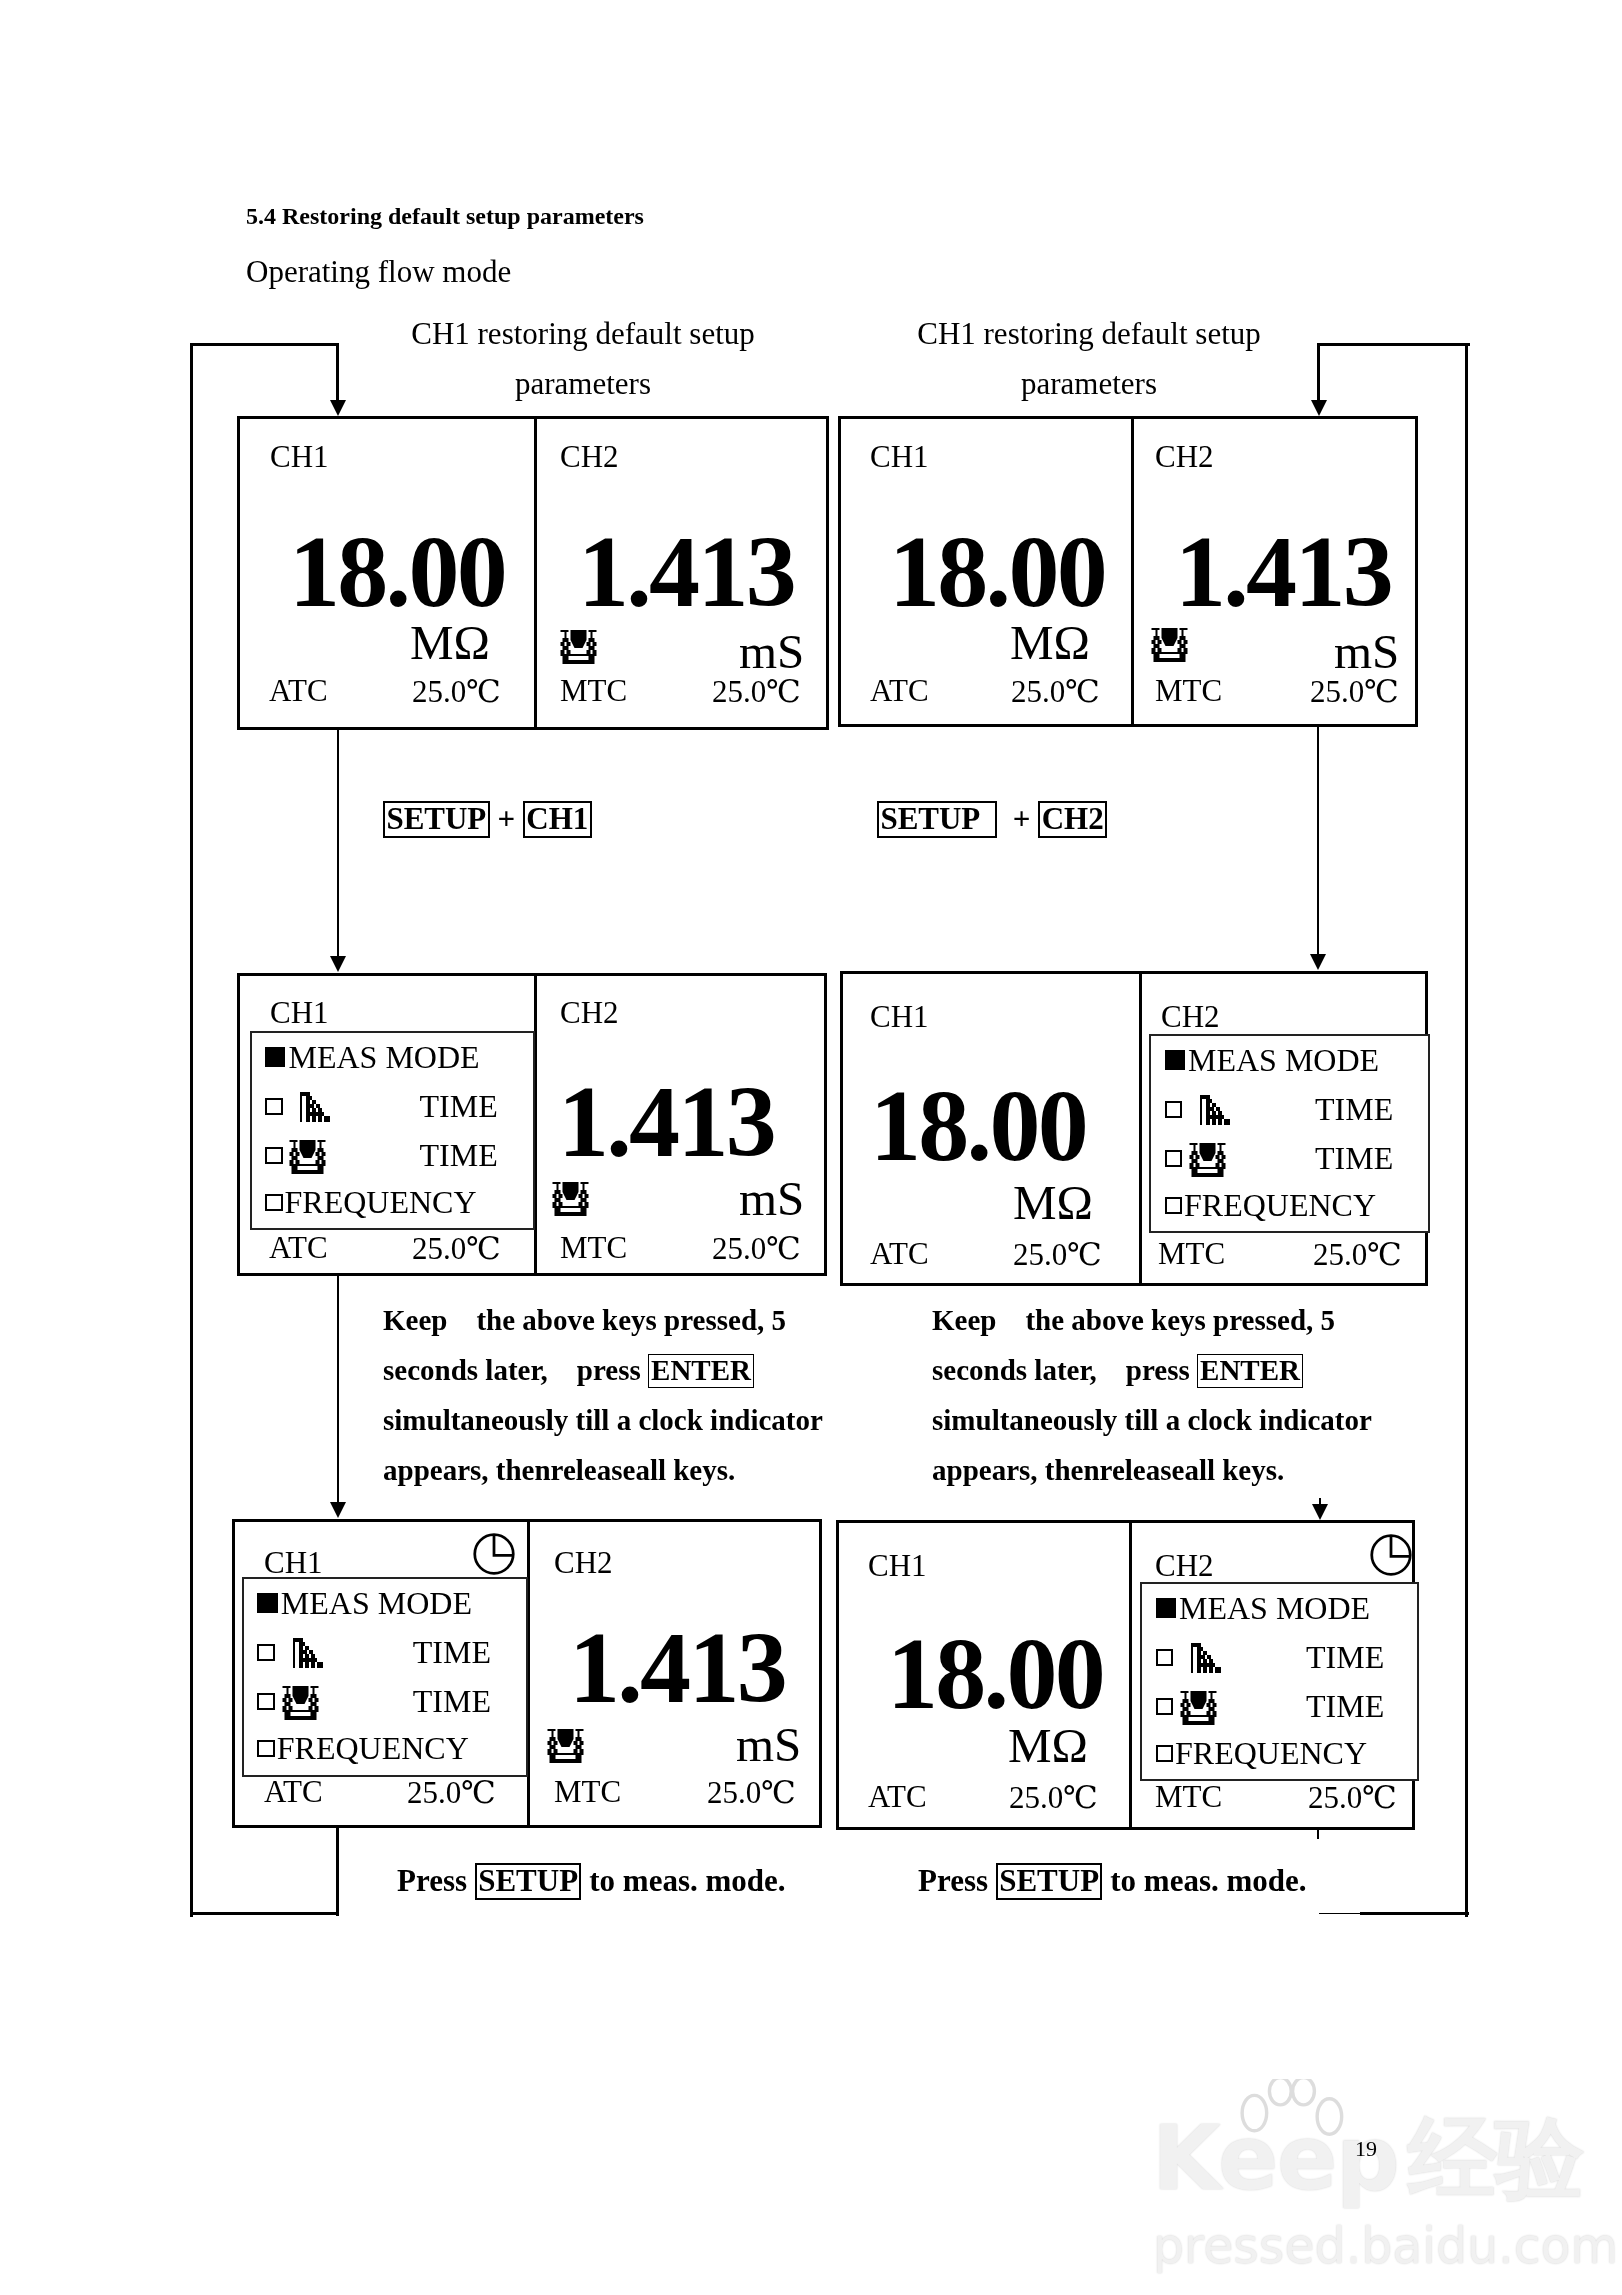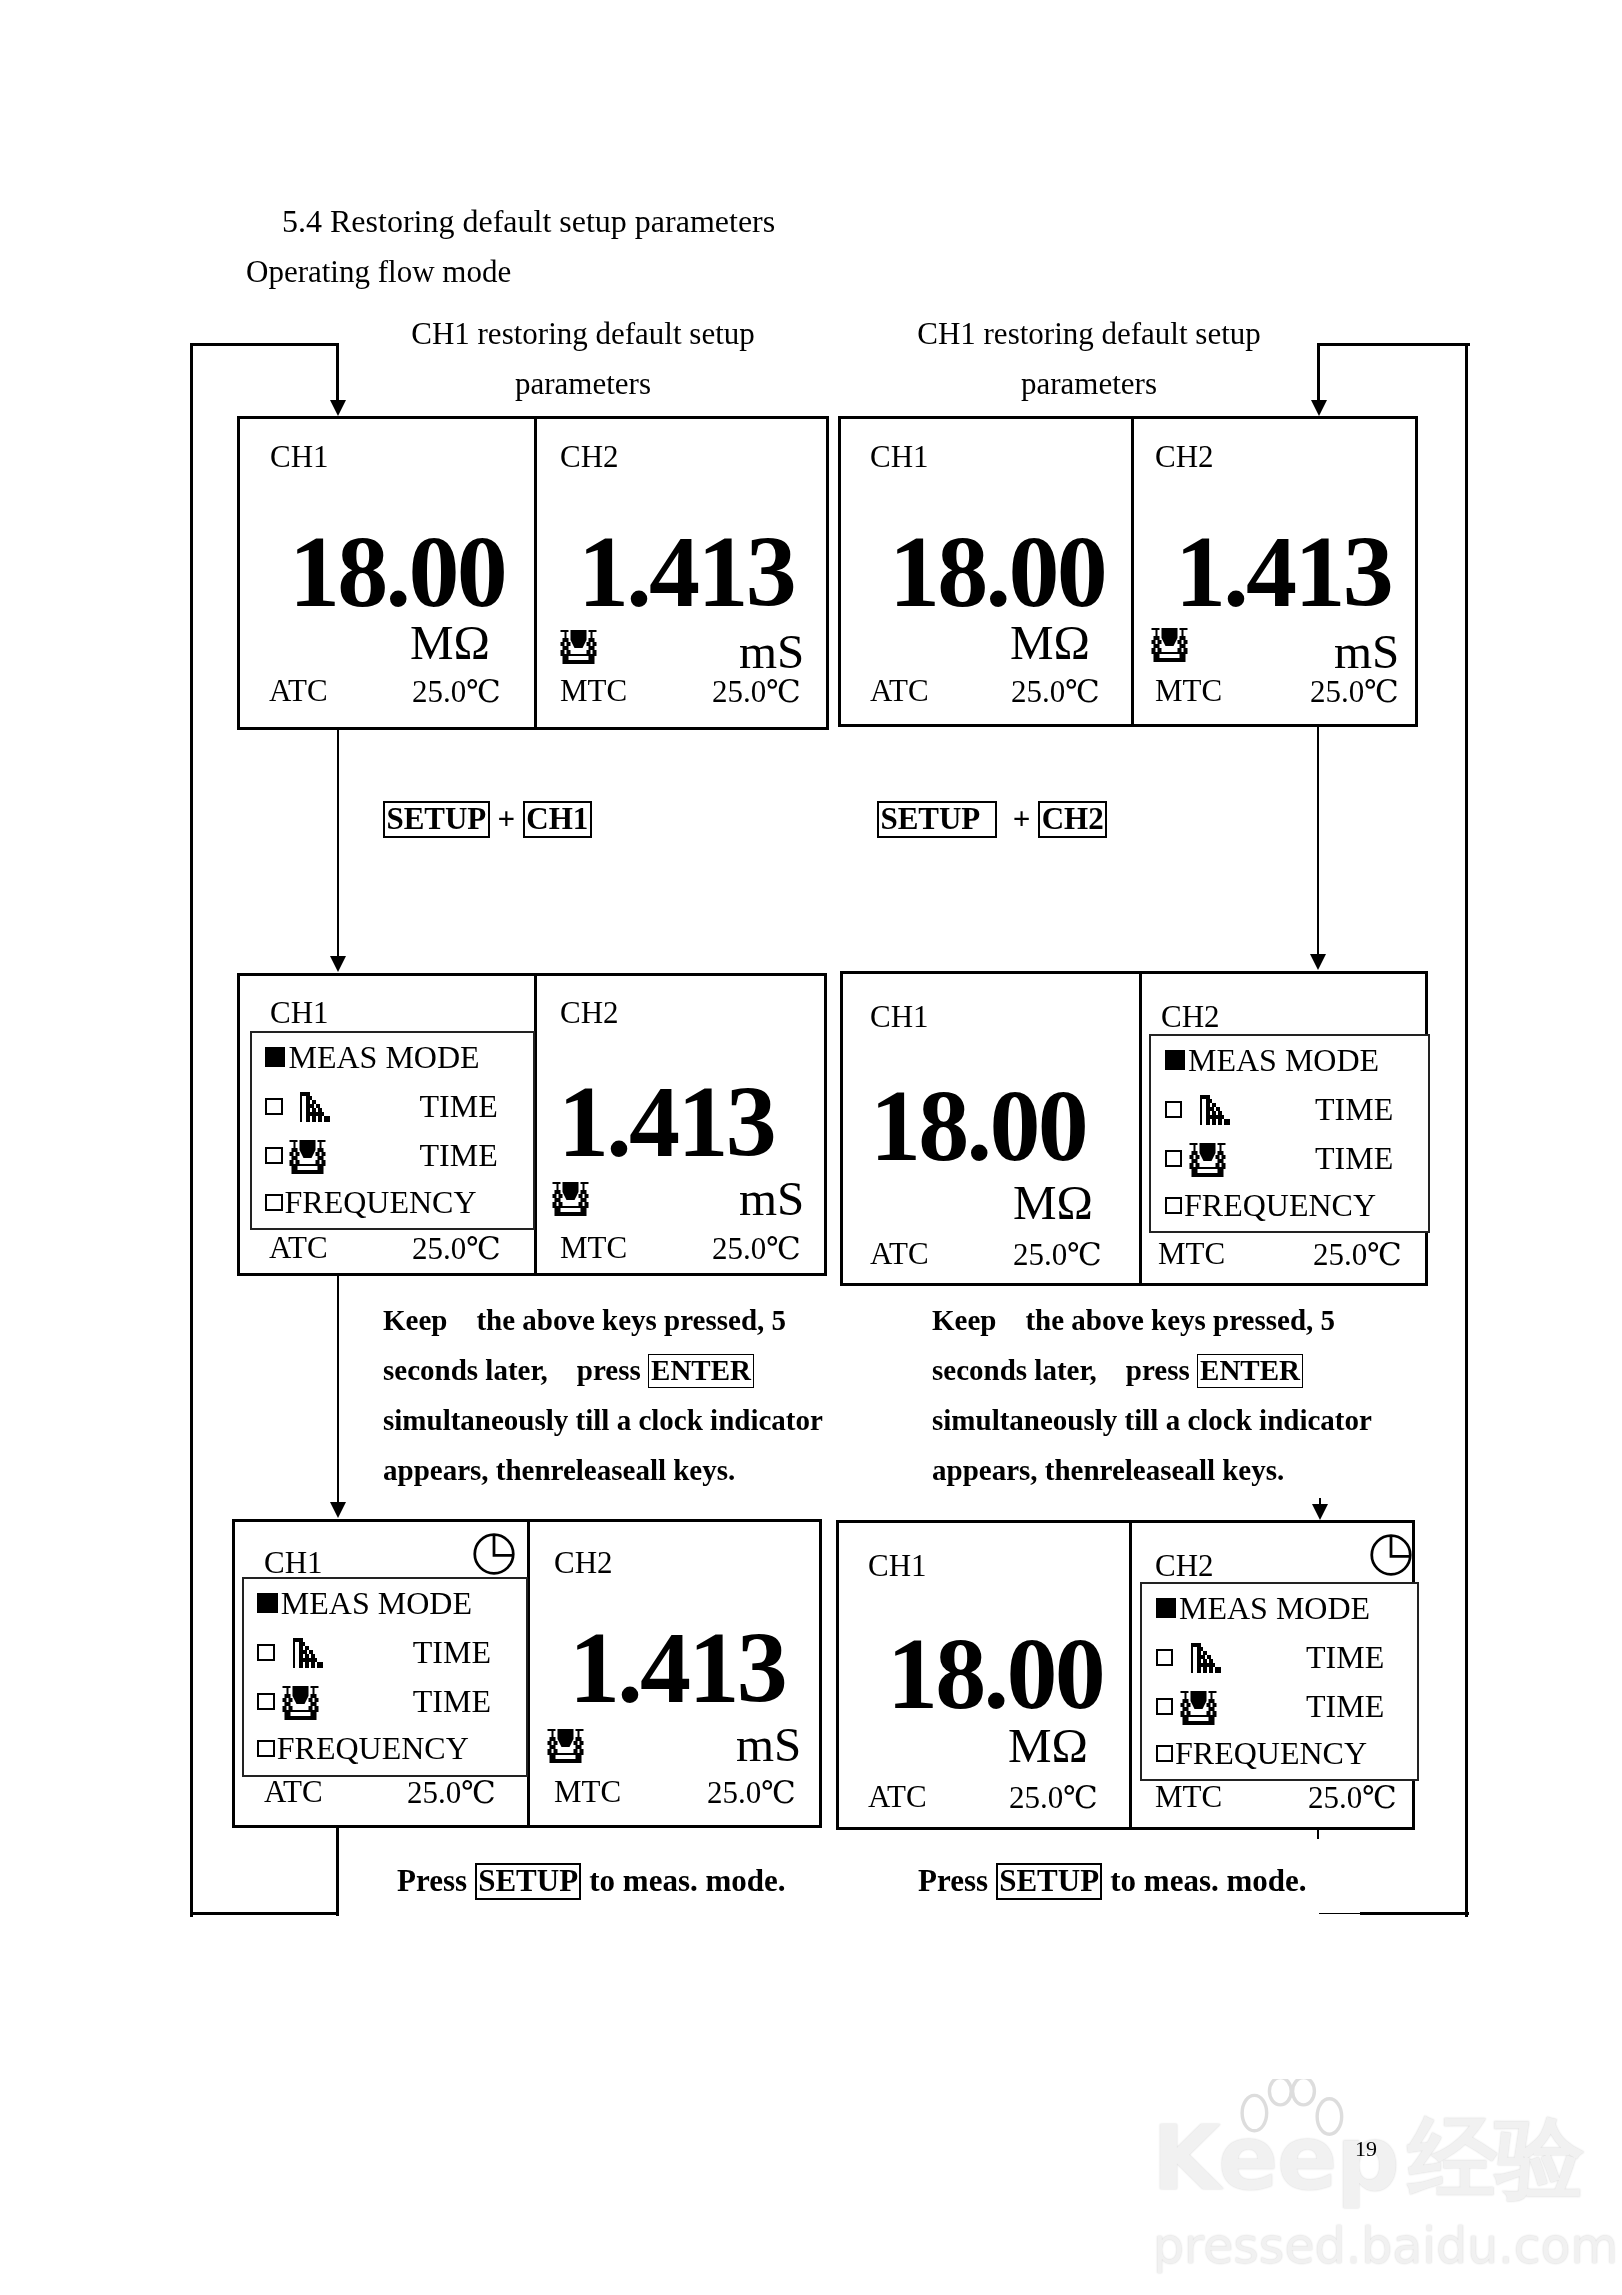--- a/index.html
+++ b/index.html
@@ -5,21 +5,21 @@
   html, body { margin:0; padding:0; background:#ffffff; }
   body { width:1622px; height:2295px; position:relative; overflow:hidden;
          font-family:"Liberation Serif", "DejaVu Serif", serif; color:#000; }
   .abs { position:absolute; }
   .hline { position:absolute; background:#000; height:3.4px; }
   .vline { position:absolute; background:#000; width:3.4px; }
   .thin-v { position:absolute; background:#000; width:2px; }
   .arrow-down { position:absolute; width:0; height:0;
                 border-left:8.2px solid transparent; border-right:8.2px solid transparent;
                 border-top:16.4px solid #000; }
-  .title { font-weight:normal; font-size:32px;margin-left:36px; }
+  .title { font-weight:bold; font-size:24px; }
   .subtitle { font-size:31px; }
   .caption { font-size:31px; text-align:center; line-height:50px; }
   .panel { position:absolute; border:3.4px solid #000; box-sizing:border-box; background:#fff; }
   .divider { position:absolute; top:-3.4px; bottom:-3.4px; width:2.7px; background:#000; }
   .ch-label { position:absolute; font-size:31px; }
   .big { position:absolute; font-weight:bold; font-size:102px; letter-spacing:-2.7px; line-height:1; }
   .unit { position:absolute; font-size:49px; line-height:1; }
   .foot { position:absolute; font-size:31px; }
   .menu { position:absolute; border:2.7px solid #222; box-sizing:border-box; background:#fff; }
   .menu-row { position:absolute; left:0; right:0; font-size:32px; height:38px; }

